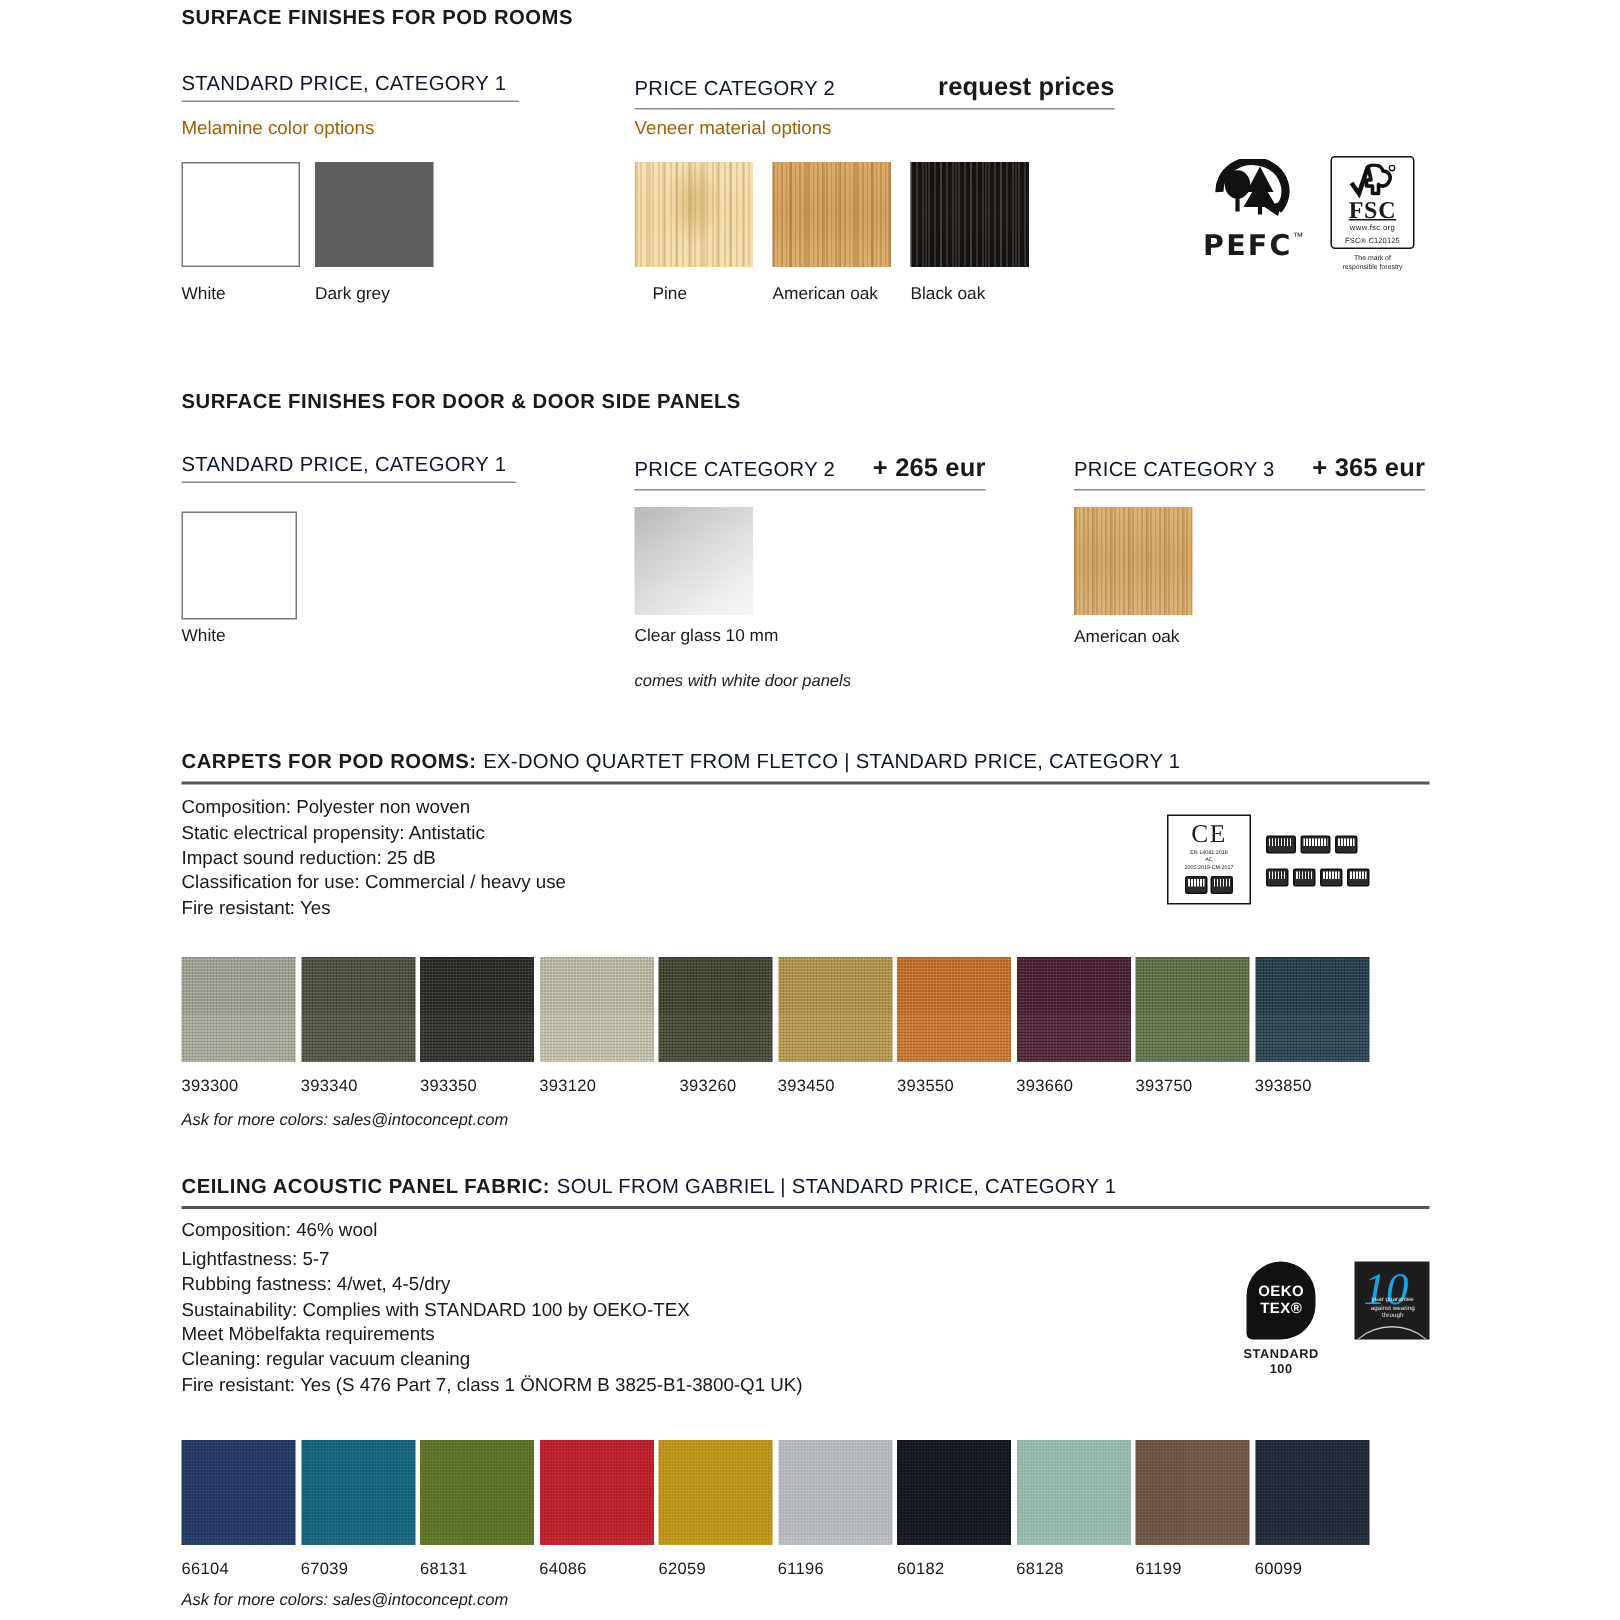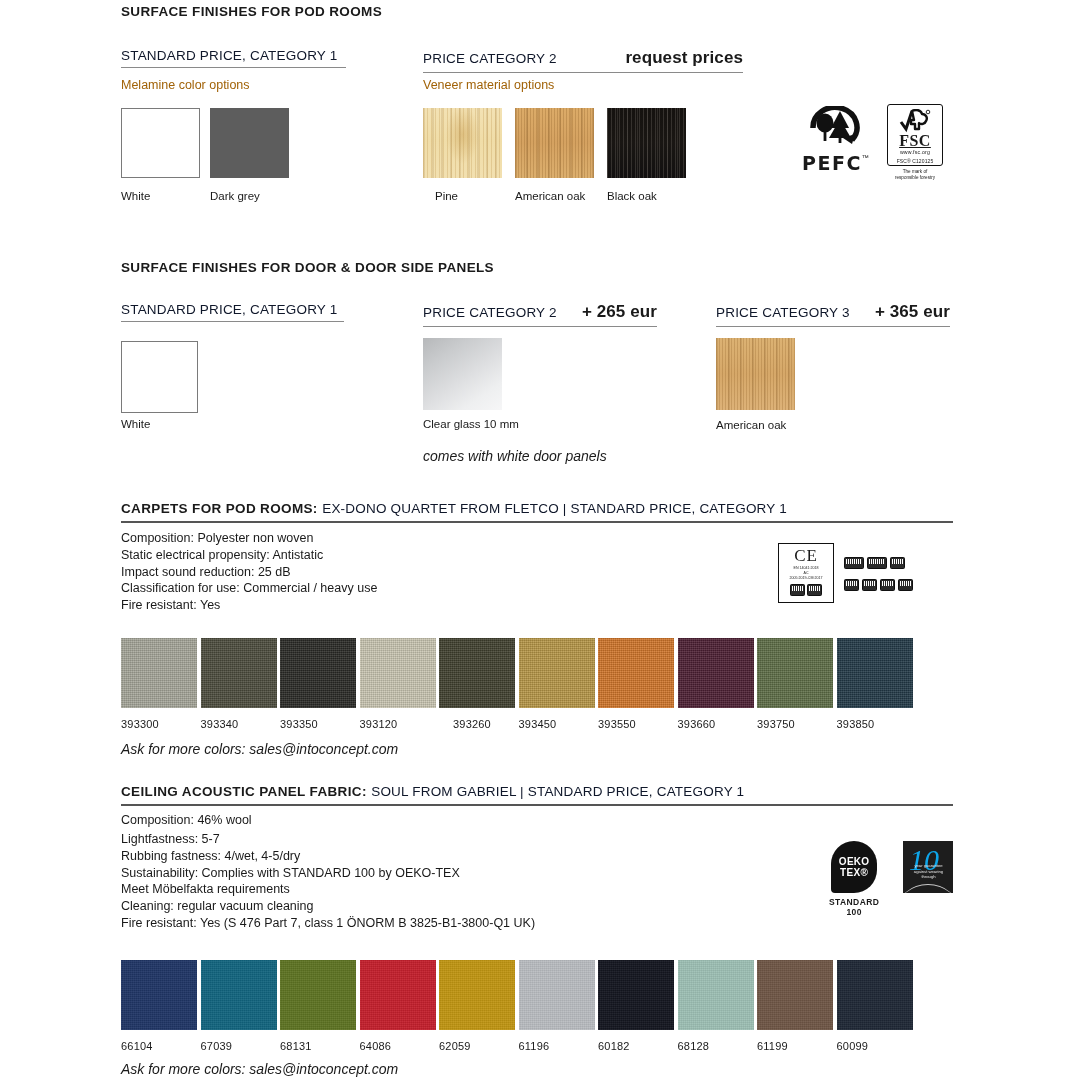--- a/index.html
+++ b/index.html
@@ -58,21 +58,21 @@
     color: #1a1a1a;
     white-space: nowrap;
   }
   .code-label {
     font-size: 11px;
     color: #1a1a1a;
     letter-spacing: 0.2px;
     white-space: nowrap;
   }
   .note-italic {
-    font-size: 14px;
+    font-size: 11px;
     font-style: italic;
     color: #1a1a1a;
   }
   .spec-line {
     font-size: 12.5px;
     line-height: 16.8px;
     color: #1a1a1a;
     white-space: nowrap;
   }
   .hdr-rule {

